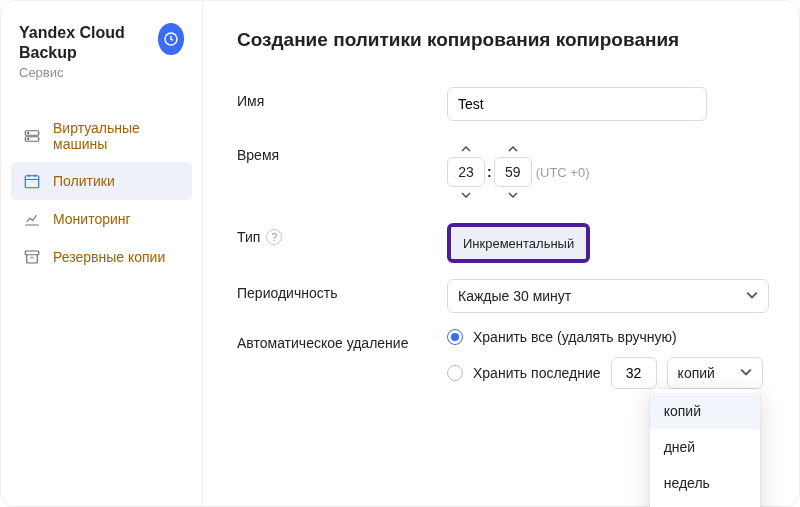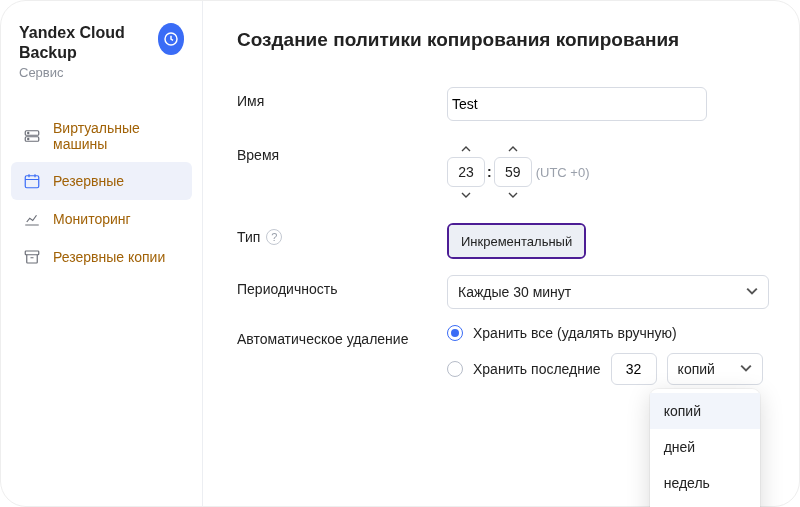--- a/index.html
+++ b/index.html
@@ -10,21 +10,21 @@
     font-size: 14px;
     width: 800px;
     height: 507px;
     overflow: hidden;
   }
   .app {
     display: flex;
     width: 800px;
     height: 507px;
     border: 1px solid #eee;
-    border-radius: 26px;
+    border-radius: 14px;
     overflow: visible;
     justify-content: center;
   }
   .sidebar {
     width: 225px;
     border-right: 1px solid #eceef2;
     padding: 22px 10px 0 10px;
   }
   .sb-head {
     display: flex;
@@ -87,21 +87,21 @@
     padding-top: 6px;
     display: flex;
     align-items: center;
     gap: 6px;
   }
   .form-ctl { flex: 1; display:flex; align-items:center; gap:8px; flex-wrap:wrap;}
   .input {
     border: 1px solid #d7dbe3;
     border-radius: 6px;
     height: 34px;
-    padding: 0 4px;
+    padding: 0 10px;
     font-size: 14px;
     width: 260px;
     background: #fff;
   }
   .time-block { display:flex; align-items:center; }
   .spinner { display:flex; flex-direction:column; align-items:center; }
   .spinner .num {
     border:1px solid #d7dbe3; border-radius:6px;
     width:38px; height:30px; text-align:center; font-size:14px;
     display:flex; align-items:center; justify-content:center;
@@ -109,21 +109,21 @@
   .spinner .arrow { width:32px; height:16px; display:flex; align-items:center; justify-content:center; cursor:pointer; color:#444;}
   .spinner .arrow svg{width:10px;height:10px;}
   .colon { font-weight:600; padding:0 2px;}
   .utc { color:#9aa0ab; font-size:13px; margin-left:4px;}
   .help-icon {
     width:16px;height:16px;border:1px solid #c3c8d1;border-radius:50%;
     display:inline-flex;align-items:center;justify-content:center;
     color:#9aa0ab;font-size:11px;
   }
   .seg {
-    display:flex; border:2px solid #4c1d95; border-radius:6px; overflow:hidden;
+    display:flex; border:4px solid #4c1d95; border-radius:6px; overflow:hidden;
   }
   .seg-btn {
     height:32px; padding:0 12px; font-size:13px; display:flex; align-items:center;
     background:#fff; cursor:pointer; color:#222;
   }
   .seg-btn.active { background:#eceff5; }
   .select {
     border:1px solid #d7dbe3; border-radius:6px; height:34px;
     width:322px; padding:0 10px; display:flex; align-items:center; justify-content:space-between;
     cursor:pointer; background:#fff;
@@ -187,21 +187,21 @@
         </span>
         <span>Виртуальные машины</span>
       </div>
       <div class="nav-item active">
         <span class="ico">
           <svg viewBox="0 0 24 24" fill="none" stroke="currentColor" stroke-width="1.6">
               <rect x="3" y="5" width="18" height="16" rx="2"></rect>
               <path d="M3 10h18M8 3v4M16 3v4"></path>
             </svg>
         </span>
-        <span>Резервные</span>
+        <span>Политики</span>
       </div>
       <div class="nav-item">
         <span class="ico">
           <svg viewBox="0 0 24 24" fill="none" stroke="currentColor" stroke-width="1.6">
               <path d="M3 20h18M5 16l4-5 4 3 5-7"></path>
             </svg>
         </span>
         <span>Мониторинг</span>
       </div>
       <div class="nav-item">

